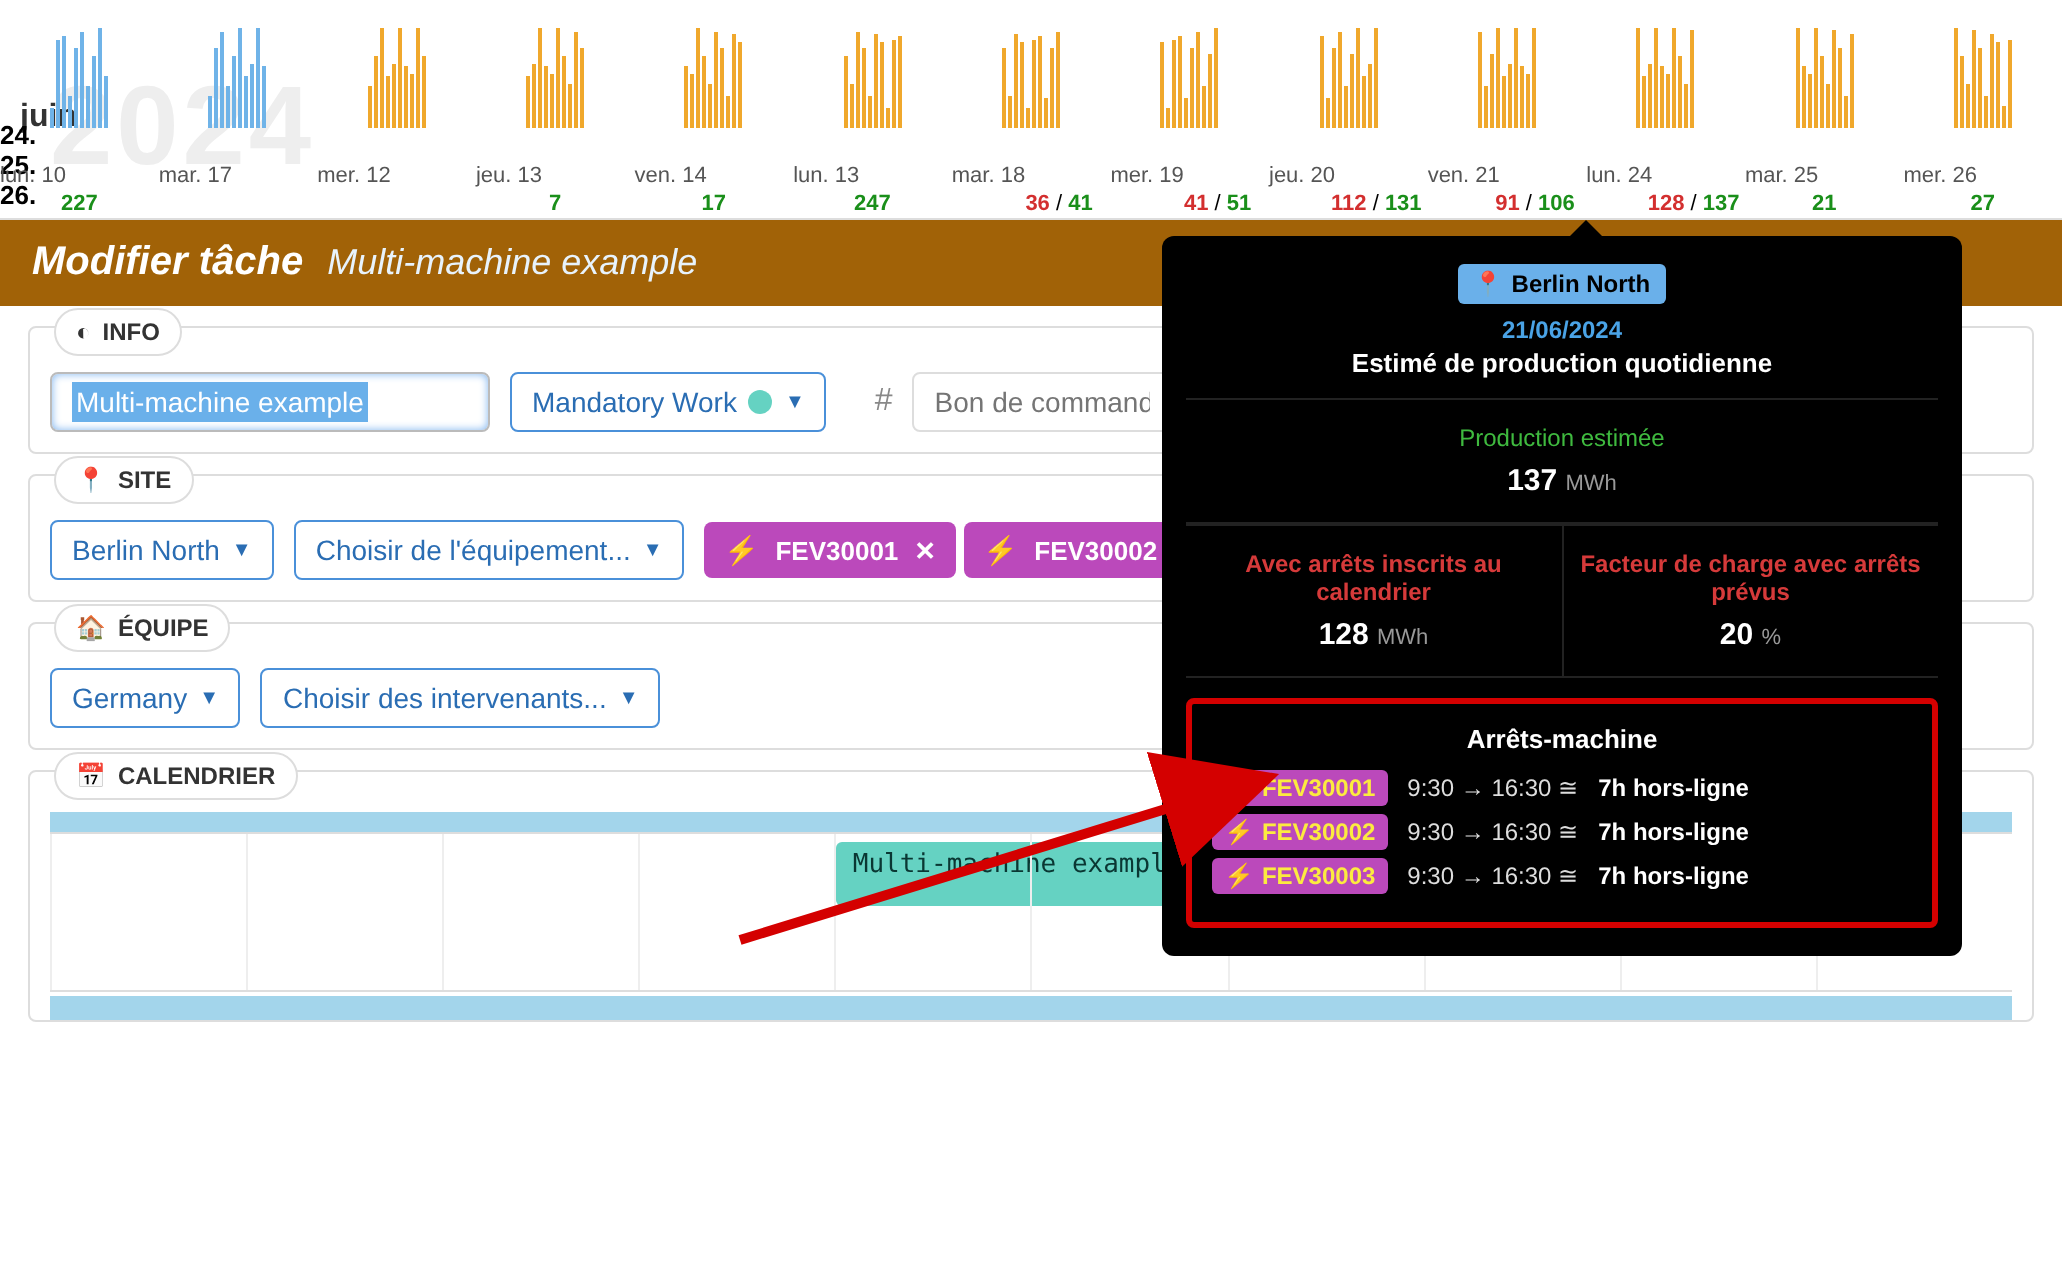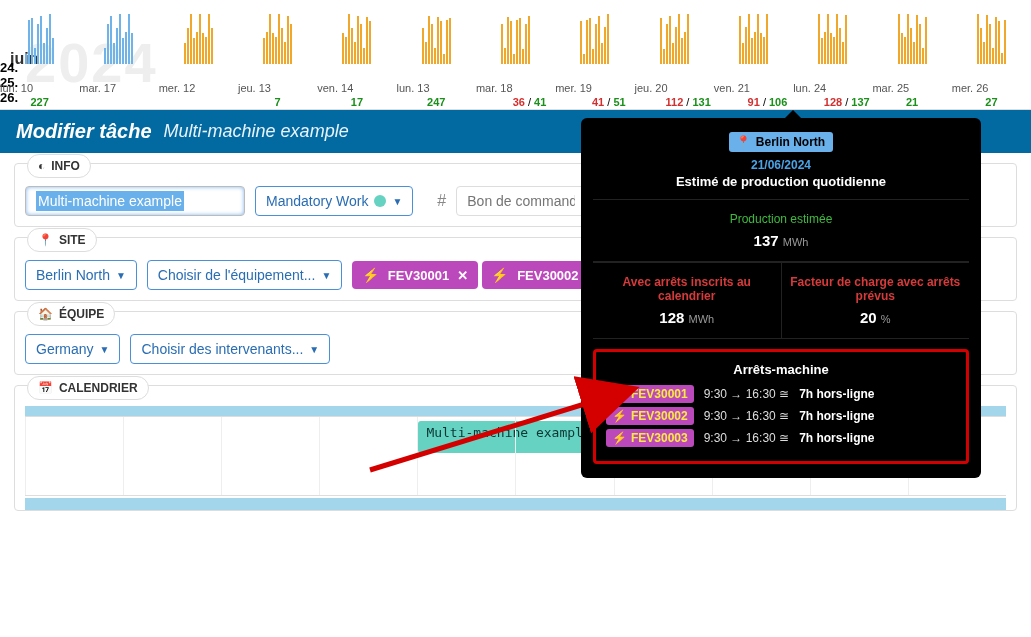--- a/index.html
+++ b/index.html
@@ -19,21 +19,21 @@
 .green { color: #1a8f1a; font-weight: 600; }
 .red { color: #d32f2f; font-weight: 600; margin-left: 28px; }
 
 
 .bars { position: absolute; top: 0; left: 0; right: 0; height: 64px; display: flex; align-items: flex-end; }
 .bar-group { flex: 1; display: flex; align-items: flex-end; justify-content: center; gap: 1px; height: 64px; }
 .bar { width: 2px; background: #f0a82c; }
 .bar.blue { background: #6fb3e8; }
 
 
-.header-bar { background: #0369a1; color: #fff; padding: 10px 16px; display: flex; align-items: center; gap: 12px; }
+.header-bar { background: #a16207; color: #fff; padding: 10px 16px; display: flex; align-items: center; gap: 12px; }
 .header-bar .title { font-style: italic; font-weight: 700; font-size: 20px; color: #fff; }
 .header-bar .subtitle { color: #e8f3fc; font-size: 18px; font-style: italic; }
 
 
 .section { border: 1px solid #ddd; border-radius: 4px; margin: 10px 14px; padding: 10px; background: #fff; position: relative; }
 .section-title { position: absolute; top: -10px; left: 12px; background: #fff; border: 1px solid #ddd; border-radius: 14px; padding: 4px 10px; font-size: 12px; font-weight: 600; color: #333; display: flex; align-items: center; gap: 6px; }
 .section-body { display: flex; align-items: center; flex-wrap: wrap; gap: 10px; padding-top: 12px; }
 
 
 .text-input { border: 1px solid #bbb; box-shadow: 0 0 4px #7db3ef inset; background: #fff; border-radius: 4px; padding: 6px 10px; width: 220px; font-size: 14px; }

